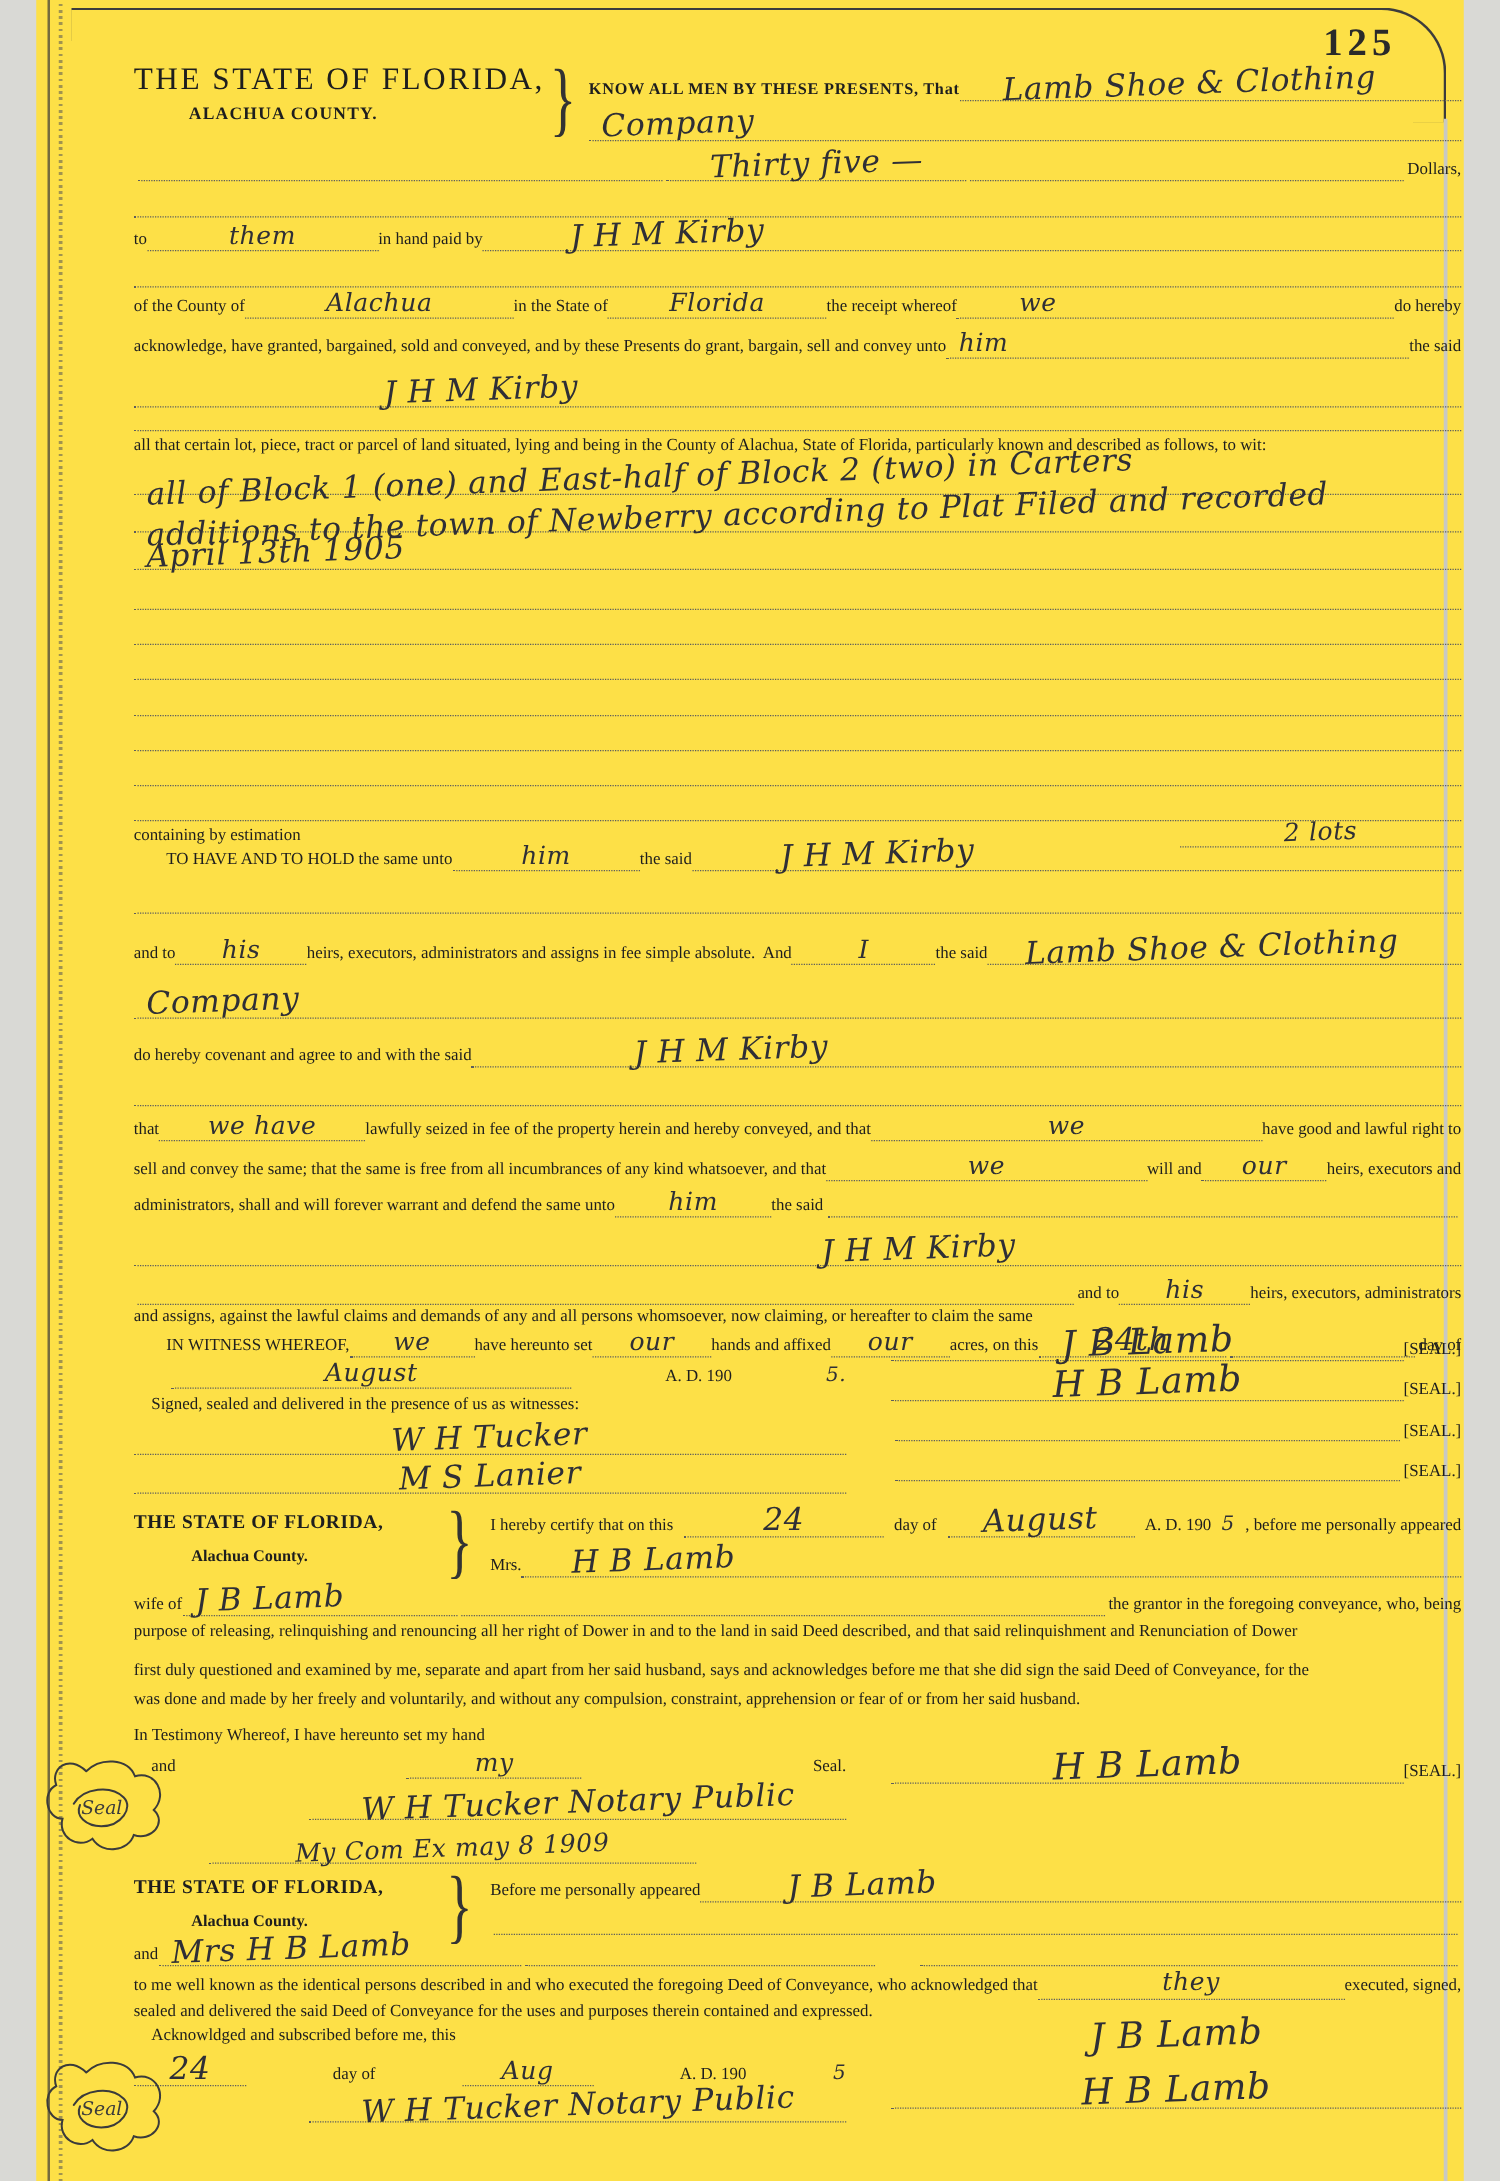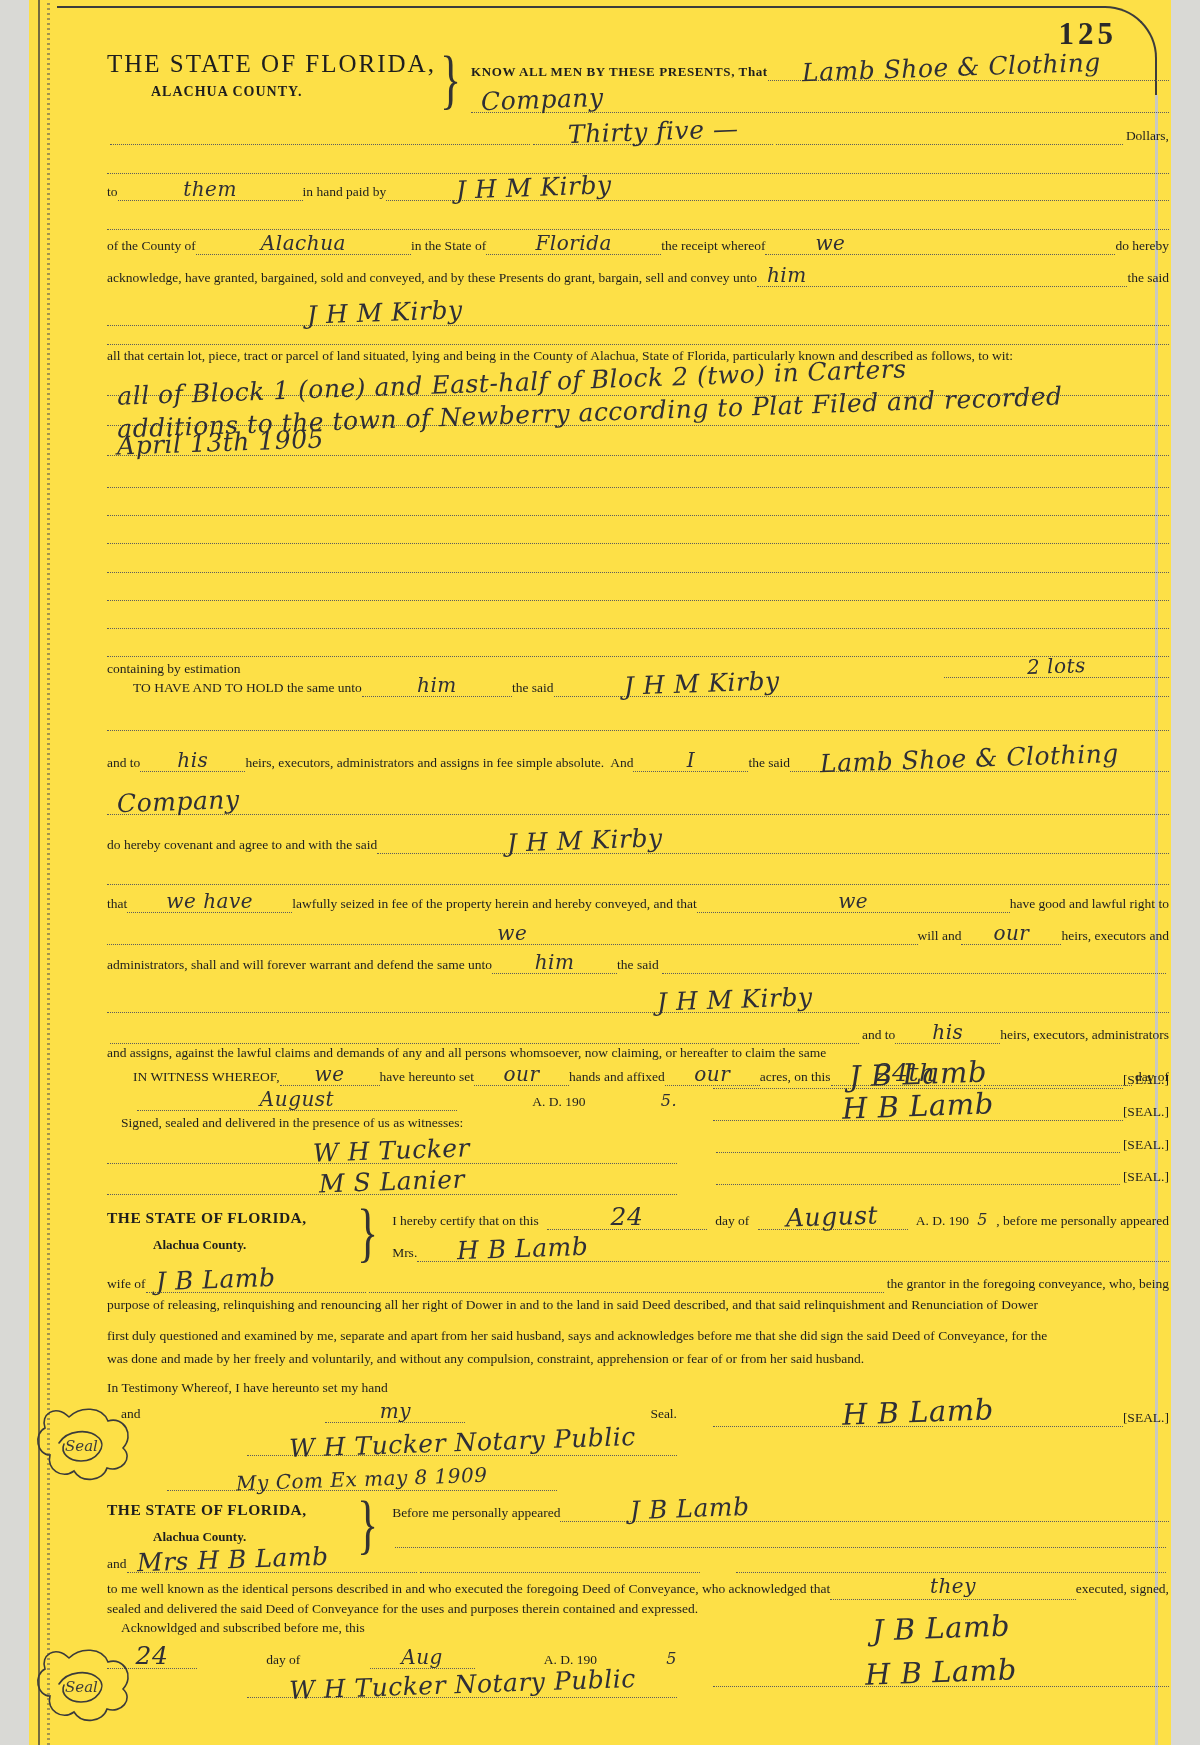--- a/index.html
+++ b/index.html
@@ -184,20 +184,21 @@
 
     <div class="row" style="margin-top:9px">
       <span class="pt">that</span>
       <span class="blank ta-c" style="flex:0 0 165px"><span class="hw">we have</span></span>
       <span class="pt">lawfully seized in fee of the property herein and hereby conveyed, and that</span>
       <span class="blank ta-c grow"><span class="hw">we</span></span>
       <span class="pt">have good and lawful right to</span>
     </div>
 
     <div class="row" style="margin-top:13px">
+      <span class="pt">sell and convey the same; that the same is free from all incumbrances of any kind whatsoever, and that</span>
       <span class="blank ta-c grow"><span class="hw">we</span></span>
       <span class="pt">will and</span>
       <span class="blank ta-c" style="flex:0 0 100px"><span class="hw">our</span></span>
       <span class="pt">heirs, executors and</span>
     </div>
 
     <div class="row" style="margin-top:10px">
       <span class="pt">administrators, shall and will forever warrant and defend the same unto</span>
       <span class="blank ta-c" style="flex:0 0 125px"><span class="hw">him</span></span>
       <span class="pt">the said</span>

